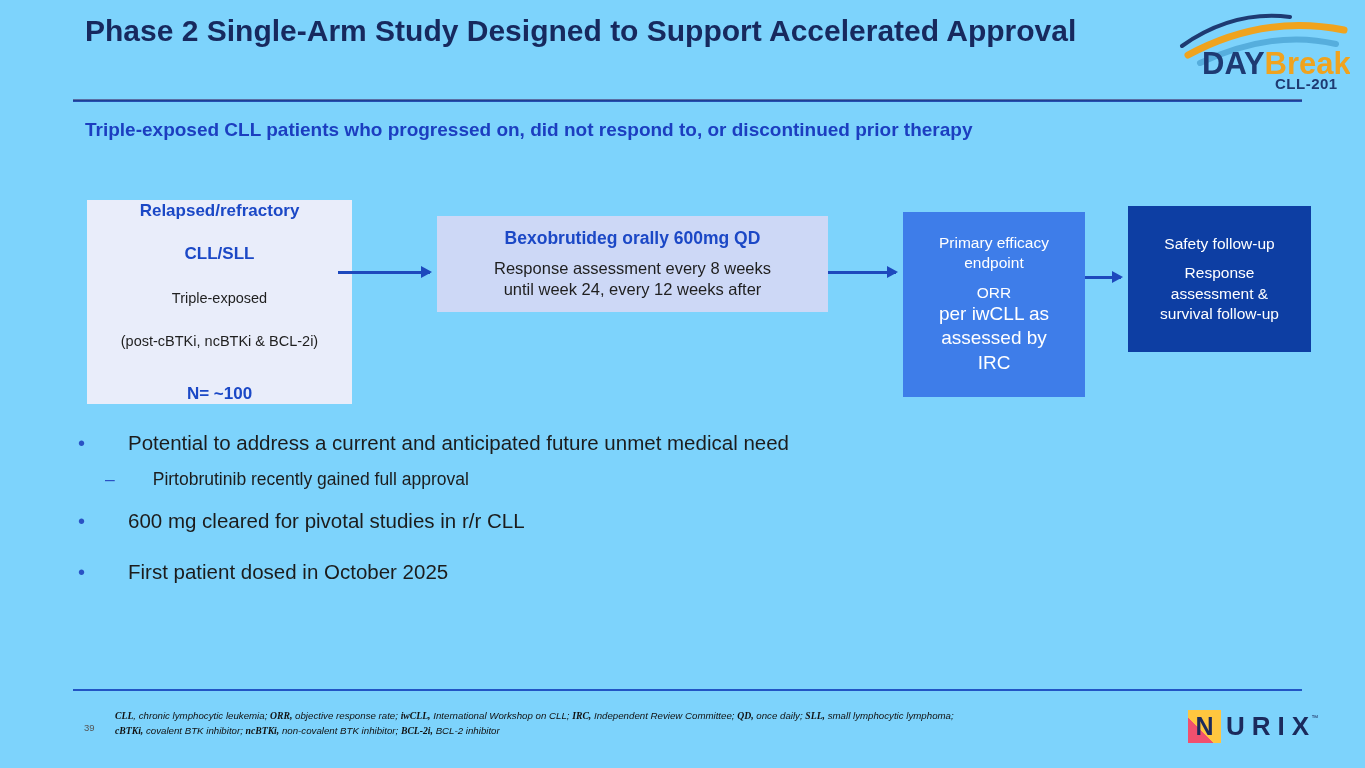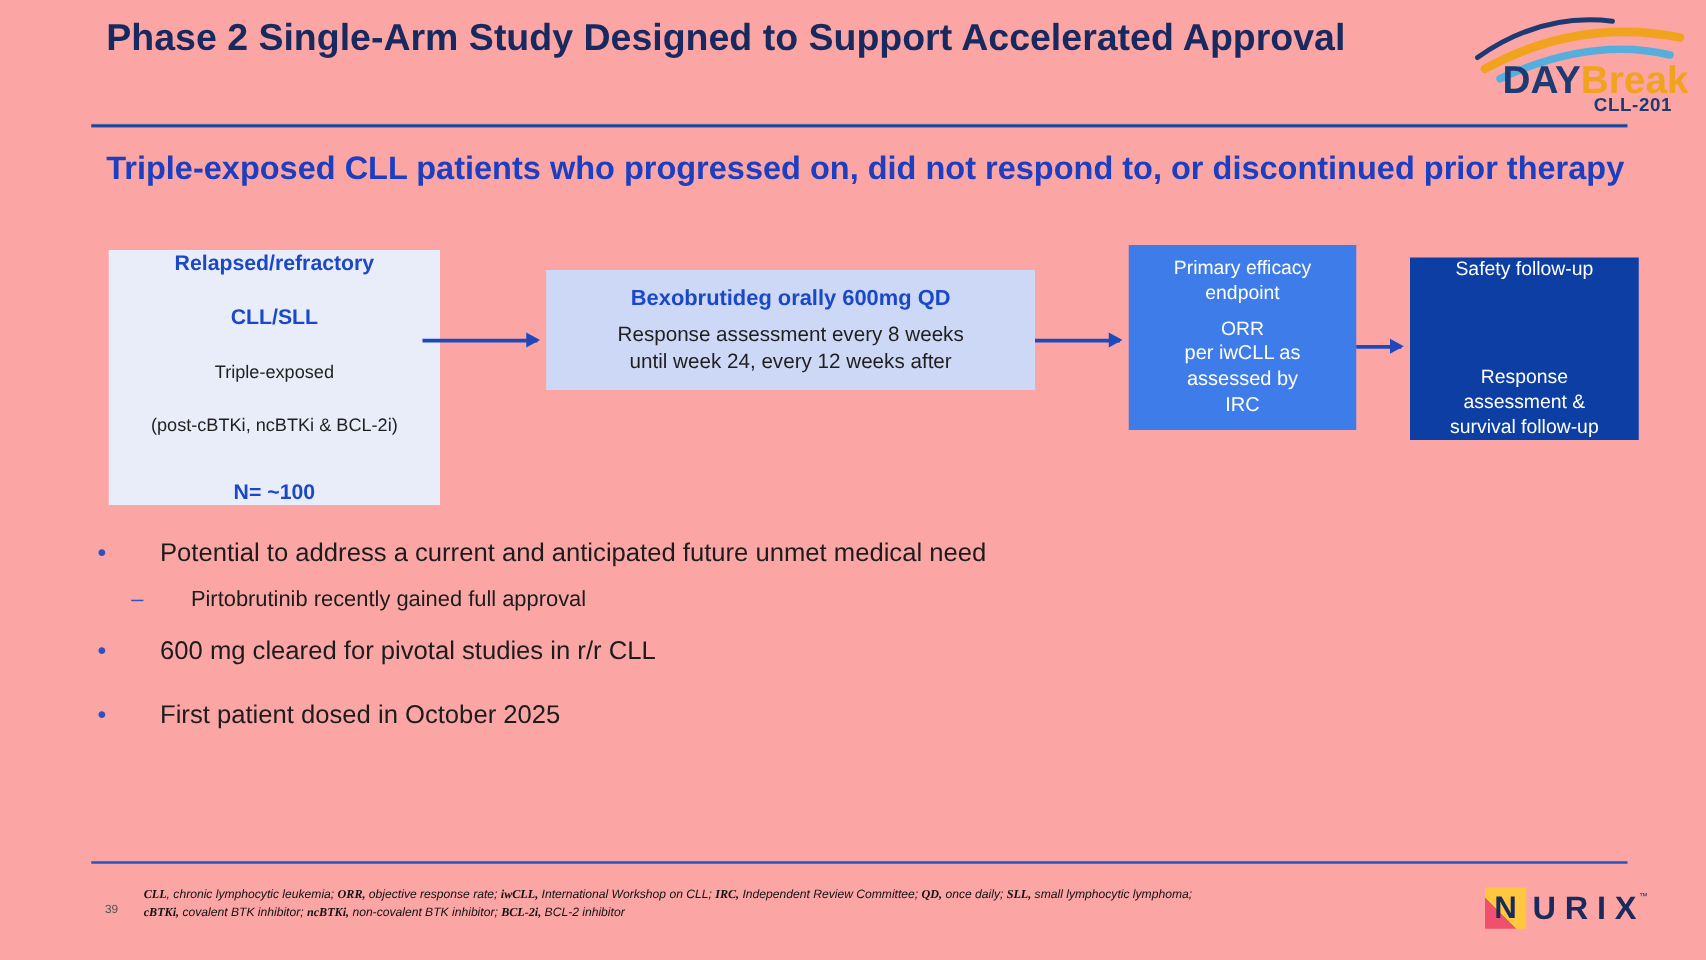--- a/index.html
+++ b/index.html
@@ -2,21 +2,21 @@
 <html><head>
 <meta charset="utf-8">
 <style>
   * { margin: 0; padding: 0; box-sizing: border-box; }
   html, body { background: #ffffff; }
   body { font-family: "Liberation Sans", sans-serif; }
   .slide {
     position: relative;
     width: 1365px;
     height: 768px;
-    background: #fca5a5;
+    background: #7dd3fc;
     overflow: hidden;
   }
 
   
   .title {
     position: absolute;
     left: 85px; top: 14px;
     width: 1020px;
     font-size: 30px;
     line-height: 1.15;
@@ -26,40 +26,40 @@
   .daybreak-logo { position: absolute; left: 1178px; top: 10px; }
   .title-rule {
     position: absolute;
     left: 73px; top: 99px;
     width: 1229px; height: 3px;
     background: linear-gradient(to bottom, #7e8db0 0%, #1c3d8f 45%, #2a57c0 100%);
   }
   .subtitle {
     position: absolute;
     left: 85px; top: 119px;
-    font-size: 26px;
+    font-size: 19px;
     font-weight: bold;
     color: #1c3ec0;
   }
 
   
   .flow-box { position: absolute; display: flex; flex-direction: column; justify-content: center; align-items: center; text-align: center; }
   .box1 { left: 87px; top: 200px; width: 265px; height: 204px; background: #e9edfa; justify-content: space-between; }
   .box2 { left: 437px; top: 216px; width: 391px; height: 96px; background: #cdd8f6; }
-  .box3 { left: 903px; top: 196px; width: 182px; height: 148px; background: #3e7de9; color: #ffffff; }
-  .box4 { left: 1128px; top: 206px; width: 183px; height: 146px; background: #0d3ea3; color: #ffffff; justify-content: space-between; }
+  .box3 { left: 903px; top: 212px; width: 182px; height: 185px; background: #3e7de9; color: #ffffff; }
+  .box4 { left: 1128px; top: 206px; width: 183px; height: 146px; background: #0d3ea3; color: #ffffff; }
 
   .box-title-blue { color: #1b48c6; font-weight: bold; font-size: 17px; line-height: 1.25; }
   .box1 .box-sub { font-size: 14.5px; color: #1f1f1f; line-height: 1.3; margin-top: 2px; }
   .box1 .box-n { margin-top: 10px; font-size: 17px; }
   .box2 .box-title-blue { font-size: 17.5px; margin-bottom: 8px; }
   .box2 .box-body { font-size: 16.5px; color: #1f1f1f; line-height: 1.3; }
   .box3 .b3-title { font-size: 15.5px; line-height: 1.3; max-width: 150px; }
   .box3 .b3-metric { font-size: 15.5px; margin-top: 10px; }
-  .box3 .b3-detail { font-size: 16px; line-height: 1.3; max-width: 112px; }
+  .box3 .b3-detail { font-size: 19px; line-height: 1.3; max-width: 112px; }
   .box4 .b4-line1 { font-size: 15.5px; line-height: 1.3; }
   .box4 .b4-line2 { font-size: 15.5px; line-height: 1.3; max-width: 142px; margin-top: 9px; }
 
   .arrow { position: absolute; border-top: 3px solid #1d49bd; }
   .arrow::after {
     content: "";
     position: absolute;
     right: -2px; top: -8px;
     width: 0; height: 0;
     border-left: 11px solid #1d49bd;

